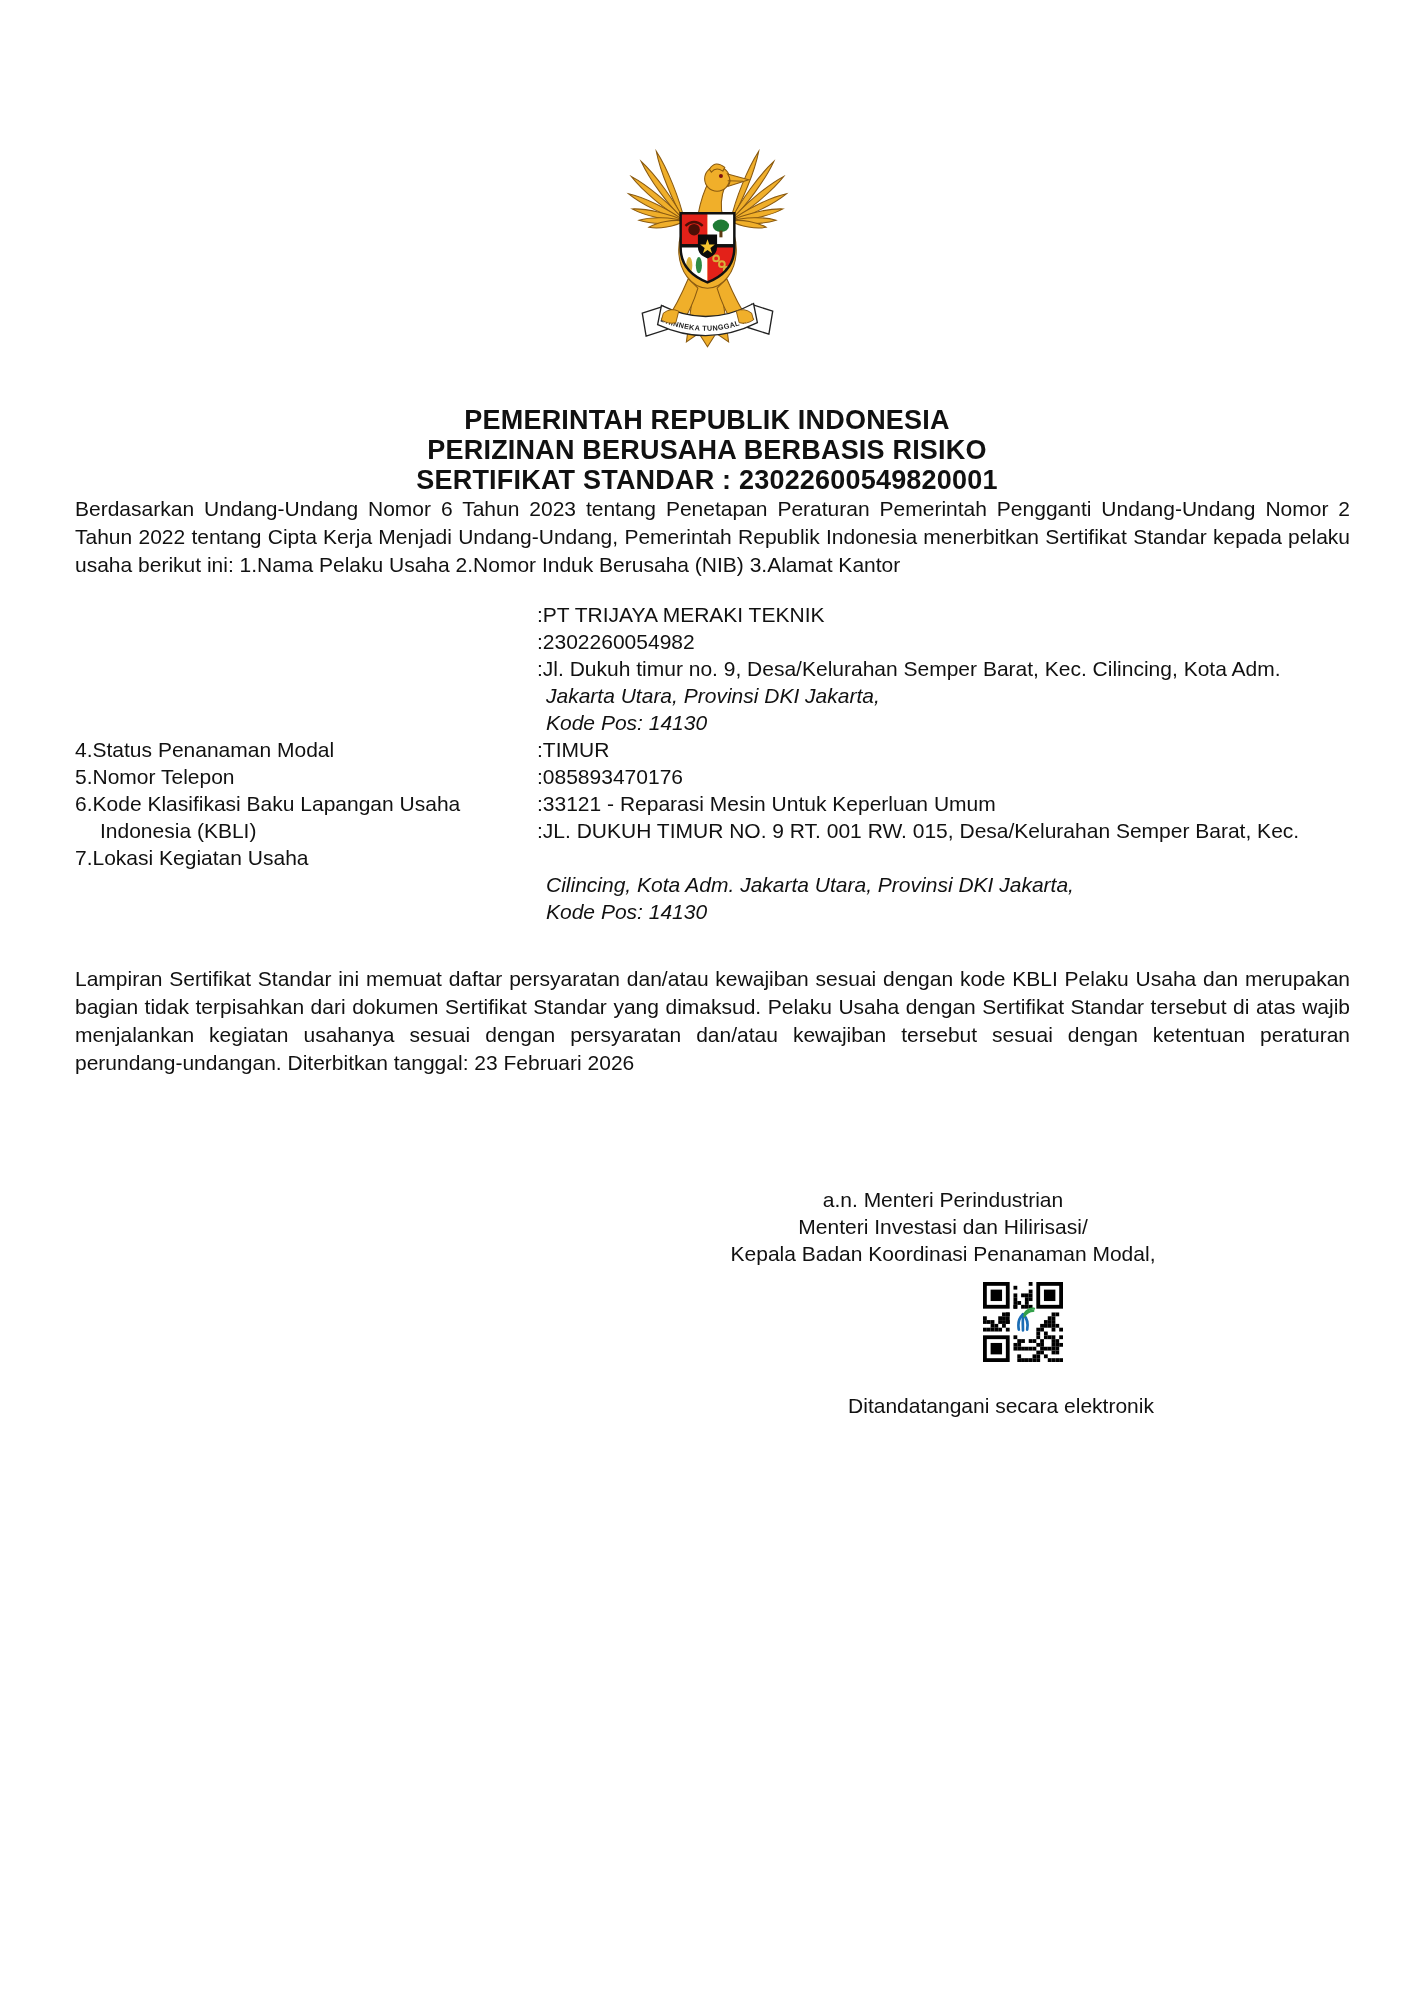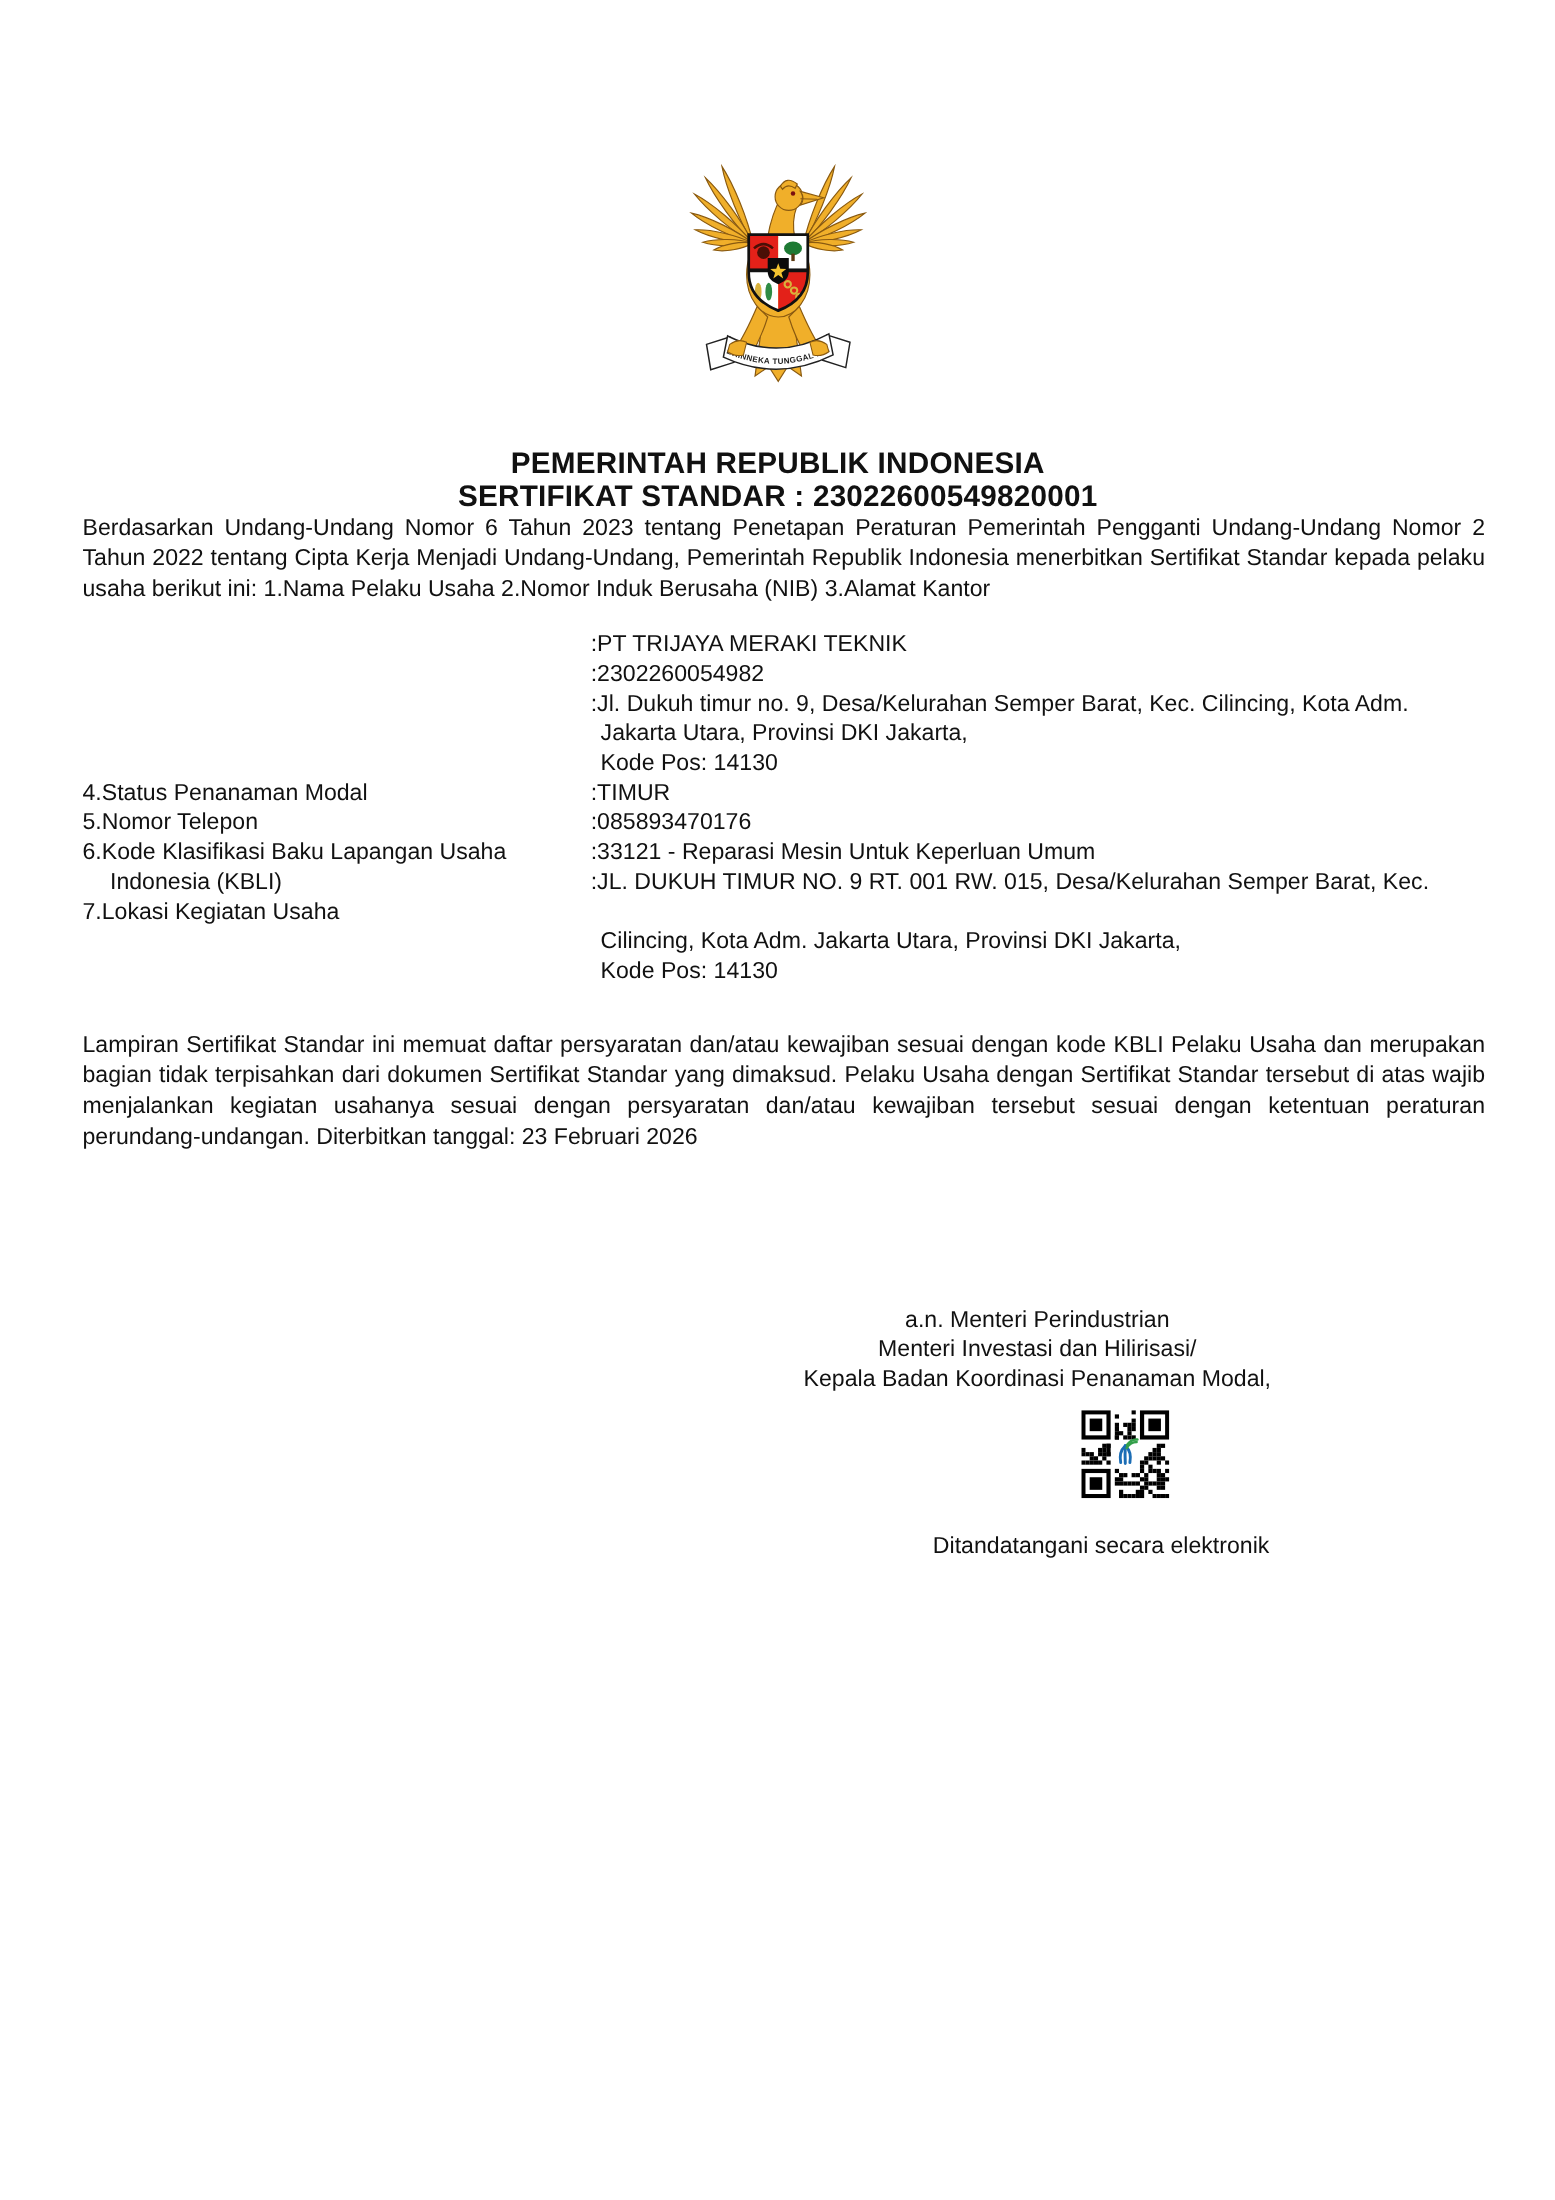--- a/index.html
+++ b/index.html
@@ -30,21 +30,21 @@
   .closing{margin-top:40px;}
   .fields{
     margin:22px 64px 0 75px;
     font-size:21px;
     line-height:27px;
   }
   .frow{display:flex;min-height:27px;}
   .flabel{width:462px;flex:none;}
   .flabel.lind{padding-left:25px;box-sizing:border-box;}
   .fvalue{flex:1;white-space:pre;}
-  .fvalue.vind{padding-left:9px;}
+  .fvalue.vind{padding-left:9px;font-style:italic;}
   .sig-block{
     position:absolute;top:1186px;left:643px;width:600px;
     text-align:center;font-size:21px;line-height:27px;
   }
   .qr-wrap{position:absolute;top:1282px;left:983px;width:80px;height:80px;}
   .signed-note{
     position:absolute;top:1394px;left:701px;width:600px;
     text-align:center;font-size:21px;
   }
 </style>
@@ -168,20 +168,21 @@
         </g>
       </g>
       <path d="M82,92 h56 v36 c0,20 -13,30 -28,36 c-15,-6 -28,-16 -28,-36 z" fill="none" stroke="#111" stroke-width="2.6"></path>
       <path d="M100,114 h20 v13 c0,7 -5,10 -10,12 c-5,-2 -10,-5 -10,-12 z" fill="#0b0b0b"></path>
       <path d="M110,119 L111.9,124.4 L117.6,124.5 L113,128 L114.7,133.5 L110,130.2 L105.3,133.5 L107,128 L102.4,124.5 L108.1,124.4 Z" fill="#F4C430"></path>
     </svg>
   </div>
 
   <div class="title-block">
     <div>PEMERINTAH REPUBLIK INDONESIA</div>
+    <div>PERIZINAN BERUSAHA BERBASIS RISIKO</div>
     <div>SERTIFIKAT STANDAR : 23022600549820001</div>
   </div>
 
   <p class="para intro">Berdasarkan Undang-Undang Nomor 6 Tahun 2023 tentang Penetapan Peraturan Pemerintah Pengganti Undang-Undang Nomor 2 Tahun 2022 tentang Cipta Kerja Menjadi Undang-Undang, Pemerintah Republik Indonesia menerbitkan Sertifikat Standar  kepada pelaku usaha berikut ini: 1.Nama Pelaku Usaha 2.Nomor Induk Berusaha (NIB) 3.Alamat Kantor</p>
 
   <div class="fields">
       <div class="frow">
         <div class="flabel"></div>
         <div class="fvalue">:PT TRIJAYA MERAKI TEKNIK</div>
       </div>

